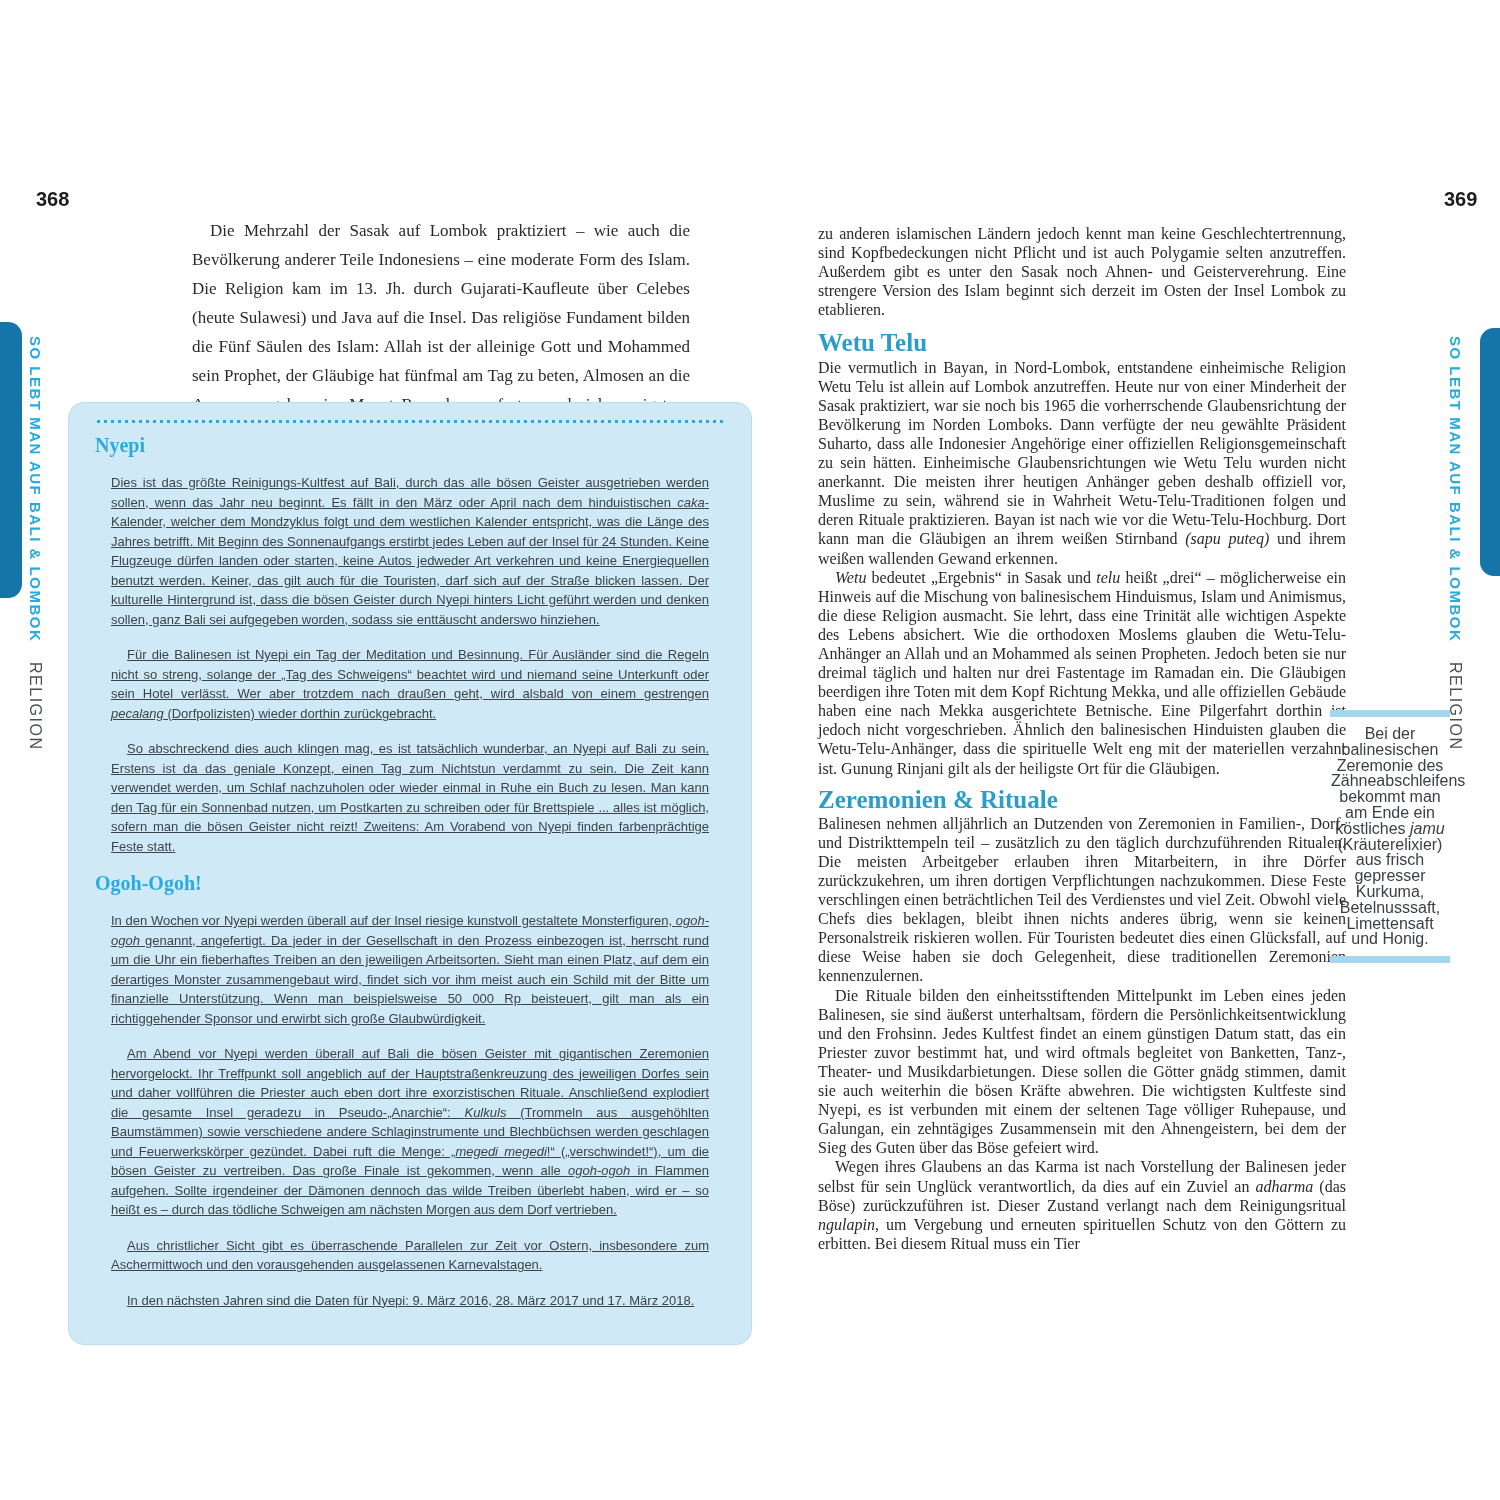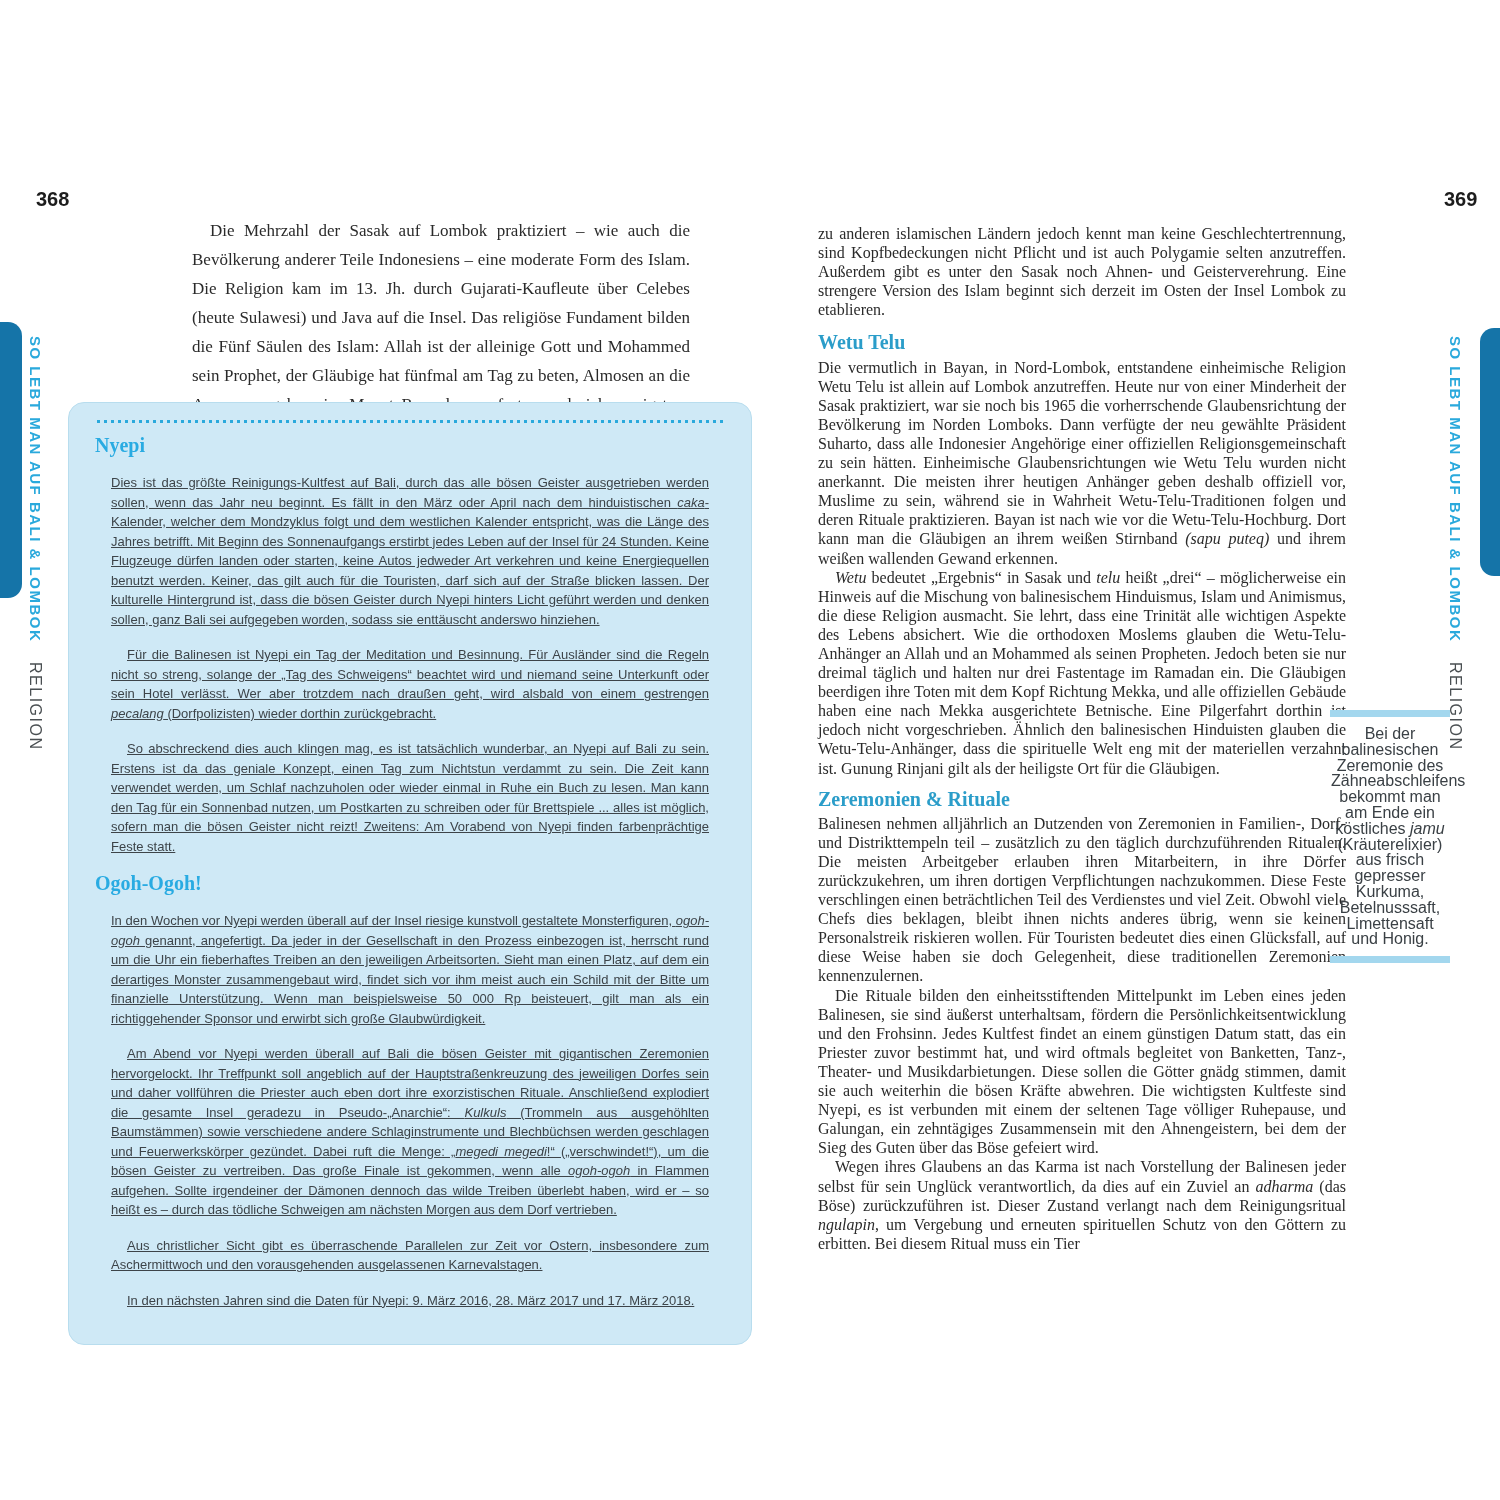--- a/index.html
+++ b/index.html
@@ -38,21 +38,21 @@
           background-size:7px 5px;background-repeat:repeat-x;background-position:0 50%;}
   .infobox h3{font-size:20px;font-weight:700;color:#29abe2;margin:10px 0 8px 0;font-family:Liberation Serif, serif;}
   .infobox p{margin:16px;font-size:13px;line-height:19.5px;text-align:justify;hyphens:auto;text-decoration:underline;}
   .infobox p.ind{text-indent:16px;}
 
   
   .rcol{position:absolute;left:818px;top:196px;width:528px;font-size:16px;line-height:19.1px;
         text-align:justify;hyphens:auto;margin-top:28px;}
   .rcol p{margin:0;}
   .rcol p.ind{text-indent:17px;}
-  .rcol h2{font-family:"Liberation Serif",serif;font-weight:700;font-size:20px;color:#2b9dc9;
+  .rcol h2{font-family:"Liberation Serif",serif;font-weight:700;font-size:25px;color:#2b9dc9;
            margin:12px 0 5px 0;text-align:left;}
   .rcol h2:first-of-type{margin-top:14px;}
 
   
   .margin-note{position:absolute;left:1330px;top:710px;width:120px;}
   .margin-note .bar{height:7px;background:#a3d7ee;}
   .margin-note .note-text{font-family:"Liberation Sans",sans-serif;font-size:16px;line-height:15.8px;
            color:#3a4045;text-align:center;padding:9px 1px;}
 </style>
 </head>

